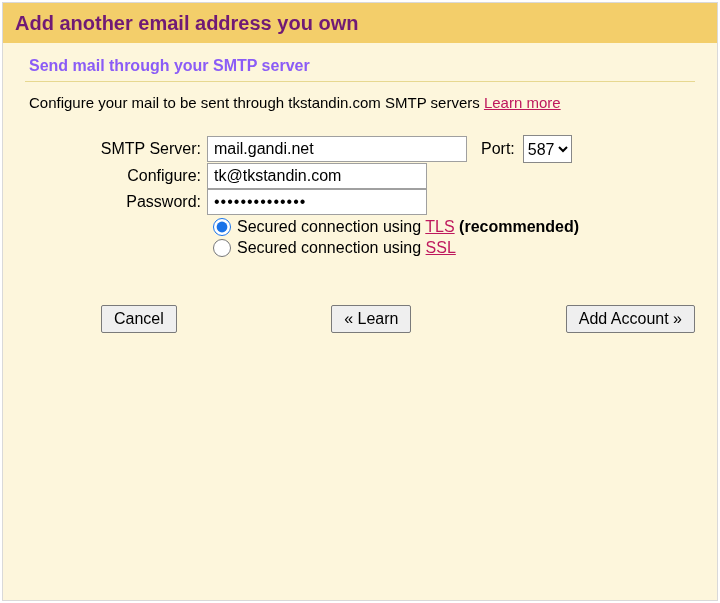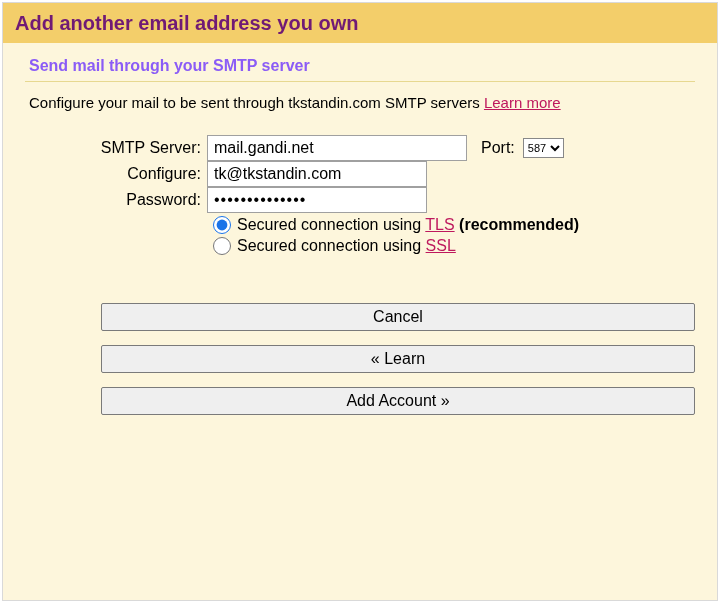--- a/index.html
+++ b/index.html
@@ -77,22 +77,22 @@
     border: 1px solid #a0a0a0;
     font-size: 16px;
     padding: 2px 6px;
     background: #fff;
   }
   .smtp-input { width: 260px; }
   .user-input { width: 220px; }
   .pass-input { width: 220px; letter-spacing: 1px; }
   .port-label { font-size: 16px; margin-left: 6px; }
   select {
-    height: 20px;
-    font-size: 11px;
+    height: 28px;
+    font-size: 16px;
     border: 1px solid #888;
     background: #fff;
   }
   .radio-group {
     margin-top: 3px;
     margin-left: 184px;
   }
   .radio-row {
     display: flex;
     align-items: center;
@@ -106,21 +106,20 @@
     height: 18px;
     accent-color: #1a73e8;
     margin: 0 2px 0 0;
   }
   .button-row {
     margin-top: 48px;
     display: flex;
     gap: 14px;
     justify-content: space-between;
     margin-left: 72px;
-    flex-direction: column;
   }
   button {
     font-size: 16px;
     font-family: Arial, Helvetica, sans-serif;
     padding: 4px 12px;
     border: 1px solid #7a7a7a;
     background: #efefef;
     cursor: pointer;
     border-radius: 2px;
     color: #000;

